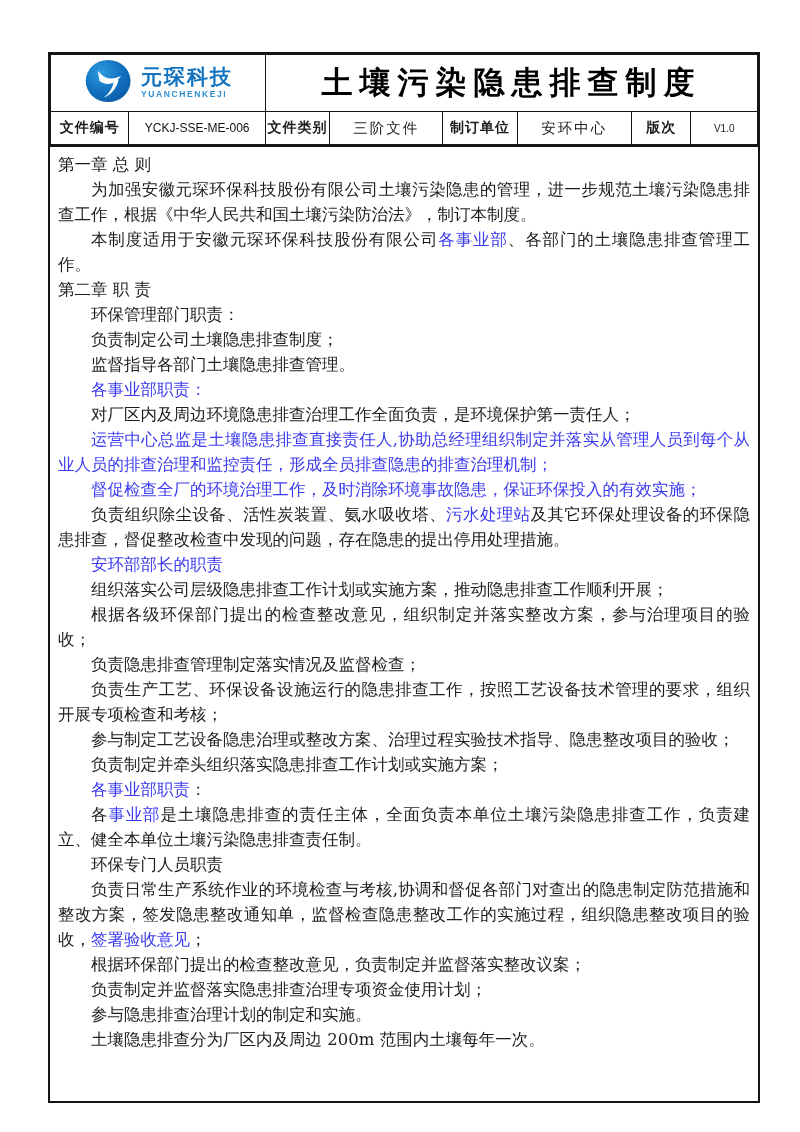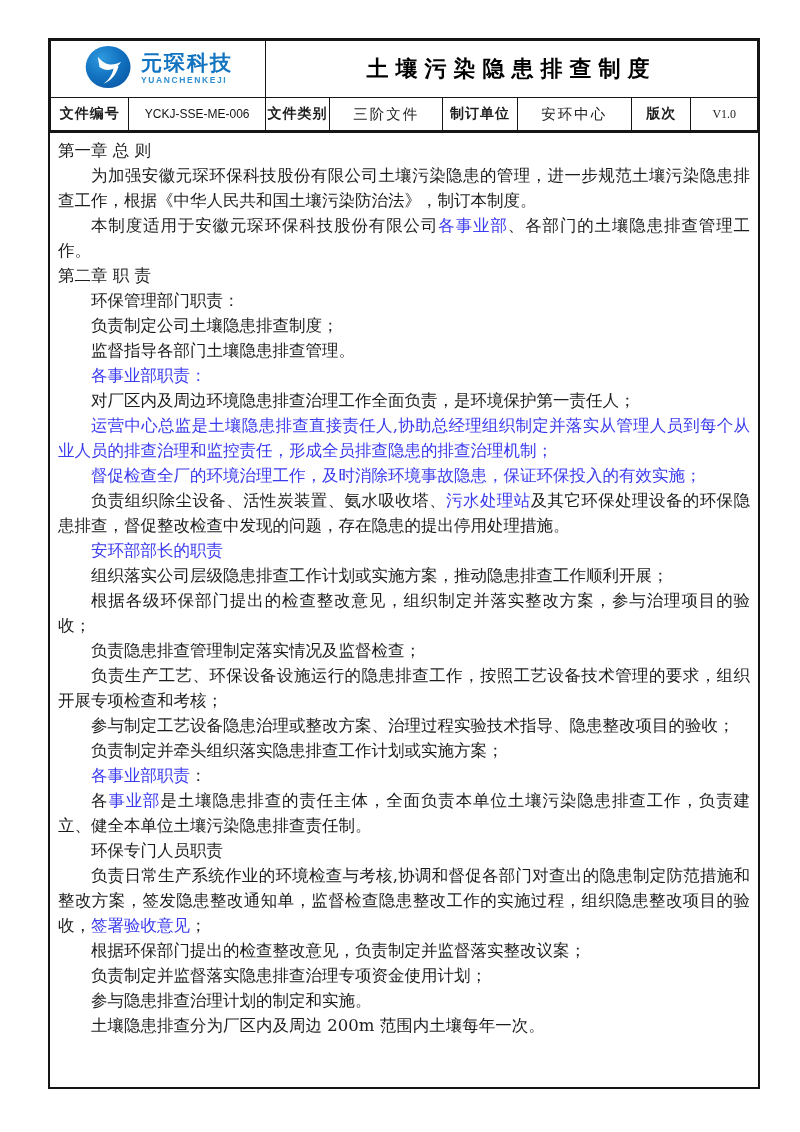--- a/index.html
+++ b/index.html
@@ -5,21 +5,21 @@
   html, body { margin: 0; padding: 0; background: #ffffff; }
   * { box-sizing: border-box; }
   .page {
     width: 800px; height: 1132px;
     background: #ffffff;
     position: relative;
     font-family: "DejaVu Serif", serif;
     color: #1d1d1d;
   }
   .doc-border {
-    position: absolute; left: 48px; top: 38px;
+    position: absolute; left: 48px; top: 52px;
     width: 712px; height: 1051px;
     border: 2px solid #151515;
   }
   table.header-table {
     width: 100%;
     border-collapse: collapse;
     table-layout: fixed;
     border-bottom: 3px solid #151515;
   }
   table.header-table td {
@@ -36,27 +36,27 @@
   .logo-text { display: flex; flex-direction: column; align-items: flex-start; line-height: 1; }
   .company-cn {
     font-size: 21px; font-weight: bold; color: #1274c0;
     letter-spacing: 2px; font-family: "DejaVu Sans", sans-serif;
   }
   .company-en {
     font-size: 8.5px; font-weight: bold; color: #2e8fd2;
     letter-spacing: 1.6px; margin-top: 2px; font-family: "Liberation Sans", sans-serif;
   }
   .doc-title {
-    font-size: 22px; font-weight: bold; letter-spacing: 7px;
+    font-size: 31px; font-weight: bold; letter-spacing: 7px;
     font-family: "DejaVu Serif", serif; color: #000000;
   }
   .lbl { font-weight: bold; font-size: 14px; letter-spacing: 1px; }
   .val-code { font-family: "Liberation Sans", sans-serif; font-size: 12px; color: #111; }
   .val-cn { font-size: 14.5px; letter-spacing: 2px; }
-  .val-ver { font-family: Liberation Serif, serif; font-size: 12px; }
+  .val-ver { font-family: Liberation Sans, sans-serif; font-size: 10px; }
   .body {
     height: 954px;
     padding: 5px 8px 6px 8px;
     overflow: hidden;
     font-size: 16.5px;
     line-height: 25px;
     text-align: justify;
   }
   .body p { margin: 0; }
   .body p.para { text-indent: 2em; }

